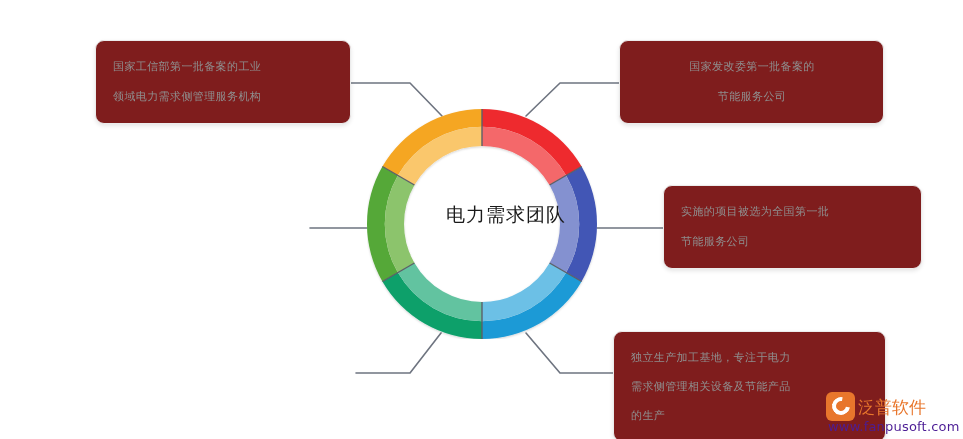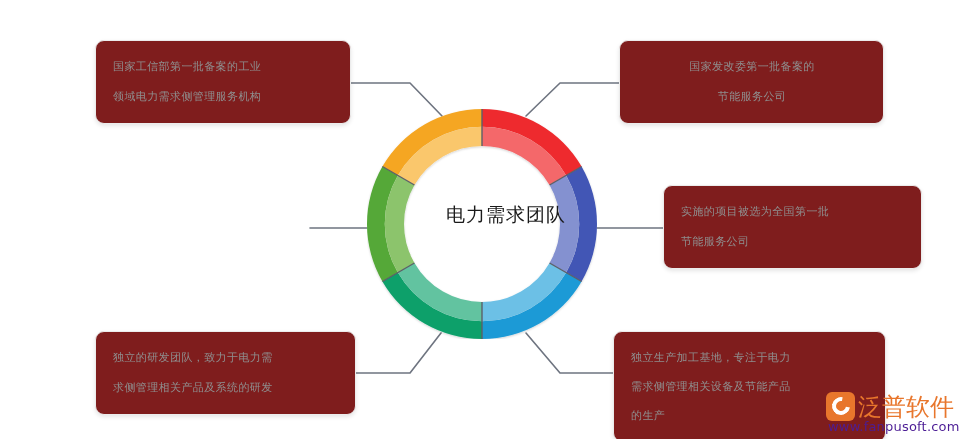--- a/index.html
+++ b/index.html
@@ -94,21 +94,21 @@
     left: 6px; top: 5px;
     width: 18px; height: 18px;
     border-radius: 50%;
     border: 4px solid #ffffff;
     border-right-color: transparent;
     transform: rotate(-35deg);
     box-sizing: border-box;
   }
   .wm-name {
     font-family: "DejaVu Sans", "Liberation Sans", sans-serif;
-    font-size: 24px;
+    font-size: 17px;
     color: #e8762c;
     margin-left: 3px;
     letter-spacing: 0px;
     line-height: 28px;
   }
   .wm-url {
     font-family: "DejaVu Sans", "Liberation Sans", sans-serif;
     font-size: 13px;
     color: #4c1d95;
     letter-spacing: 0.2px;
@@ -169,22 +169,20 @@
   <div class="callout callout-tl">国家工信部第一批备案的工业
 领域电力需求侧管理服务机构</div>
 
   <div class="callout callout-tr">国家发改委第一批备案的
 节能服务公司</div>
 
 
   <div class="callout callout-mr">实施的项目被选为全国第一批
 节能服务公司</div>
 
-  <div class="callout callout-bl">独立的研发团队，致力于电力需
-求侧管理相关产品及系统的研发</div>
 
   <div class="callout callout-br">独立生产加工基地，专注于电力
 需求侧管理相关设备及节能产品
 的生产</div>
 
   <div class="watermark">
     <div class="wm-row">
       <div class="wm-mark"></div>
       <div class="wm-name">泛普软件</div>
     </div>

